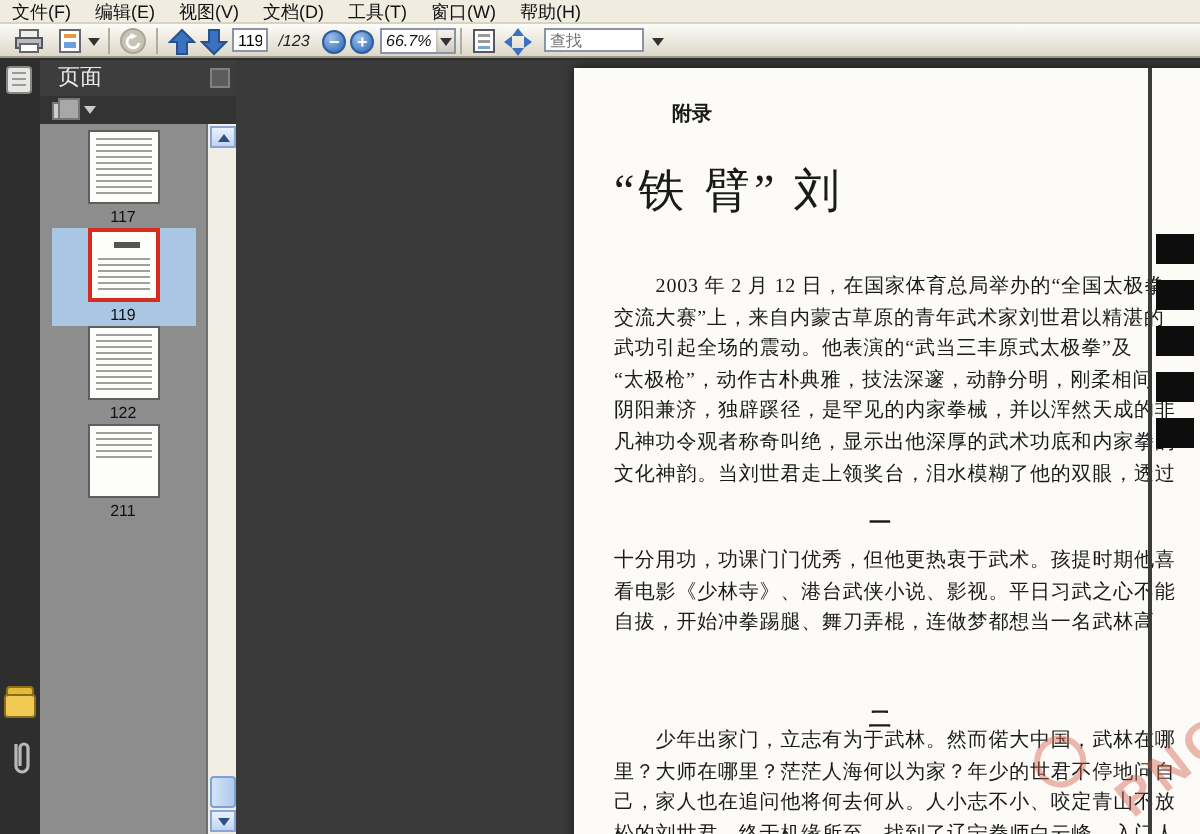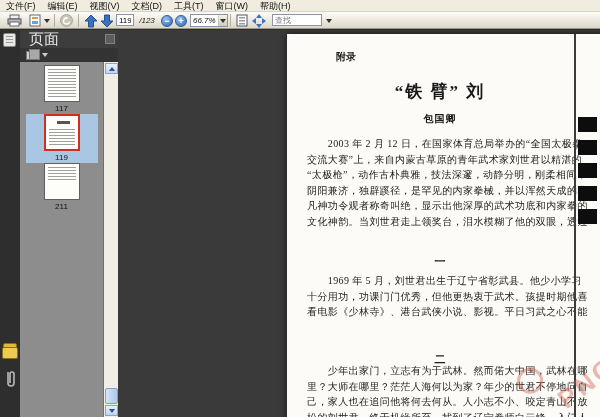--- a/index.html
+++ b/index.html
@@ -32,21 +32,21 @@
   .lb-pages { position:absolute; left:3px; top:3px; width:13px; height:14px; background:#e8e8e4; border:1px solid #888; border-radius:2px; }
   .lb-pages::after { content:""; position:absolute; left:2px; top:2px; right:2px; height:8px;
      background:repeating-linear-gradient(#9a9a9a 0 1px, transparent 1px 3px); }
   .lb-note { position:absolute; left:3px; top:313px; width:14px; height:10px; background:#e3b93c; border:1px solid #8a6f18; border-radius:2px; }
   .lb-note::after { content:""; position:absolute; left:-2px; top:3px; width:14px; height:10px; background:#f0ca52; border:1px solid #8a6f18; border-radius:2px; }
   .lb-clip { position:absolute; left:4px; top:340px; }
 
   
   #sidebar { position:absolute; left:20px; top:30px; width:98px; height:387px; background:#8d8d8d; }
   .sb-header { position:absolute; left:0; top:0; width:98px; height:18px; background:#3d3d3d; color:#e9e9e9;
-     font-size:15px; line-height:18px; padding-left:9px; }
+     font-size:11px; line-height:18px; padding-left:9px; }
   .sb-header-btn { position:absolute; right:3px; top:4px; width:10px; height:10px; background:#5c5c5c; border:1px solid #818181; }
   .sb-tools { position:absolute; left:0; top:18px; width:98px; height:14px; background:#333333; display:flex; align-items:center; padding-left:6px; }
   .opt-icon { width:9px; height:9px; background:#cfcfcf; border:1px solid #777; position:relative; }
   .opt-icon::after { content:""; position:absolute; left:2px; top:-3px; width:9px; height:9px; background:#a8a8a8; border:1px solid #777; }
   .opt-caret { width:0; height:0; border-left:3px solid transparent; border-right:3px solid transparent; border-top:4px solid #ccc; margin-left:7px; }
 
   #thumb-list { position:absolute; left:0; top:32px; right:15px; bottom:0; display:flex; flex-direction:column; align-items:center; padding-top:3px; }
   .sb-item { width:72px; height:49px; display:flex; flex-direction:column; align-items:center; justify-content:flex-start; }
   .thumb { position:relative; width:36px; height:37px; background:#fdfdfa; border:1px solid #5f5f5f; }
   .thumb .lines { position:absolute; left:3px; right:3px; top:3px; bottom:3px;
@@ -65,21 +65,21 @@
   .sb-arrow.up { top:1px; } .sb-arrow.down { bottom:1px; }
   .tri-up { width:0; height:0; border-left:3px solid transparent; border-right:3px solid transparent; border-bottom:4px solid #2f4f86; }
   .tri-down { width:0; height:0; border-left:3px solid transparent; border-right:3px solid transparent; border-top:4px solid #2f4f86; }
   .sb-thumbbar { position:absolute; left:1px; bottom:13px; width:13px; height:16px; background:linear-gradient(90deg,#d6e4f8,#aec8ec); border:1px solid #7da2d4; border-radius:2px; }
 
   
   #docpane { position:absolute; left:118px; top:30px; right:0; bottom:0; background:#3a3a3a; overflow:hidden; }
   #page { position:absolute; left:169px; top:4px; width:400px; height:440px; background:#fcfbf7; box-shadow:0 0 6px rgba(0,0,0,.6); }
   .serif { font-family:"Liberation Serif","DejaVu Serif",serif; color:#1a1a1a; }
   .p-header { position:absolute; left:49px; top:16px; font-size:10px; font-weight:bold; }
-  .p-title { position:absolute; left:20px; top:46px; width:266px; text-align:center; font-size:17px; font-weight:bold; letter-spacing:2px; }
+  .p-title { position:absolute; left:20px; top:46px; width:266px; text-align:left; font-size:23px; font-weight:normal; letter-spacing:2px; }
   .p-author { position:absolute; left:20px; top:78px; width:266px; text-align:center; font-size:10px; font-weight:bold; letter-spacing:1px; }
   .para { position:absolute; left:20px; width:270px; }
   .tl { font-size:10px; line-height:15.6px; letter-spacing:0.4px; white-space:nowrap; font-family:"Liberation Serif","DejaVu Serif",serif; color:#1b1b1b; }
   .sec-mark { position:absolute; left:20px; width:266px; text-align:center; font-size:11px; font-weight:bold; }
   #para1 { top:102px; } #sec1 { top:220px; } #para2 { top:239px; } #sec2 { top:318px; } #para3 { top:329px; }
   #edge-line { position:absolute; left:287px; top:0; width:2px; height:440px; background:#3c3c3c; }
   #edge-marks { position:absolute; left:291px; top:0; width:20px; height:440px; }
   .pm { position:absolute; left:0; width:19px; height:15px; background:#0d0d0d; }
   .pm:nth-child(1){top:83px;} .pm:nth-child(2){top:106px;} .pm:nth-child(3){top:129px;}
   .pm:nth-child(4){top:152px;} .pm:nth-child(5){top:175px;}
@@ -205,20 +205,26 @@
           <div class="lines"></div>
         </div>
         <div class="sb-label">117</div>
       </div>
       <div class="sb-item v-title selected">
         <div class="thumb">
           <div class="lines"></div>
         </div>
         <div class="sb-label">119</div>
       </div>
+      <div class="sb-item v-full">
+        <div class="thumb">
+          <div class="lines"></div>
+        </div>
+        <div class="sb-label">122</div>
+      </div>
       <div class="sb-item v-partial">
         <div class="thumb">
           <div class="lines"></div>
         </div>
         <div class="sb-label">211</div>
       </div>
     </div>
   <div id="sb-scroll">
     <div class="sb-arrow up">
         <span class="tri-up"></span>
@@ -227,37 +233,37 @@
     <div class="sb-arrow down">
         <span class="tri-down"></span>
       </div>
   </div>
 </div>
 
 <div id="docpane">
   <div id="page">
     <div class="p-header serif">附录</div>
     <div class="p-title serif">“铁 臂” 刘</div>
-    <div class="p-author serif">包国卿</div>
 
     <div id="para1" class="para">
 
     <div class="tl">　　2003 年 2 月 12 日，在国家体育总局举办的“全国太极拳</div>
         <div class="tl">交流大赛”上，来自内蒙古草原的青年武术家刘世君以精湛的</div>
+        <div class="tl">武功引起全场的震动。他表演的“武当三丰原式太极拳”及</div>
         <div class="tl">“太极枪”，动作古朴典雅，技法深邃，动静分明，刚柔相间，</div>
         <div class="tl">阴阳兼济，独辟蹊径，是罕见的内家拳械，并以浑然天成的非</div>
         <div class="tl">凡神功令观者称奇叫绝，显示出他深厚的武术功底和内家拳的</div>
         <div class="tl">文化神韵。当刘世君走上领奖台，泪水模糊了他的双眼，透过</div>
       </div>
     <div id="sec1" class="sec-mark serif">一</div>
     <div id="para2" class="para">
 
-    <div class="tl">　　1969 年 5 月，刘世君出生于辽宁省彰武县。他少小学习</div>
         <div class="tl">十分用功，功课门门优秀，但他更热衷于武术。孩提时期他喜</div>
         <div class="tl">看电影《少林寺》、港台武侠小说、影视。平日习武之心不能</div>
+        <div class="tl">自拔，开始冲拳踢腿、舞刀弄棍，连做梦都想当一名武林高</div>
       </div>
     <div id="sec2" class="sec-mark serif">二</div>
     <div id="para3" class="para">
 
     <div class="tl">　　少年出家门，立志有为于武林。然而偌大中国，武林在哪</div>
         <div class="tl">里？大师在哪里？茫茫人海何以为家？年少的世君不停地问自</div>
         <div class="tl">己，家人也在追问他将何去何从。人小志不小、咬定青山不放</div>
         <div class="tl">松的刘世君，终于机缘所至，找到了辽宁拳师白云峰，入门人</div>
       </div>
 

